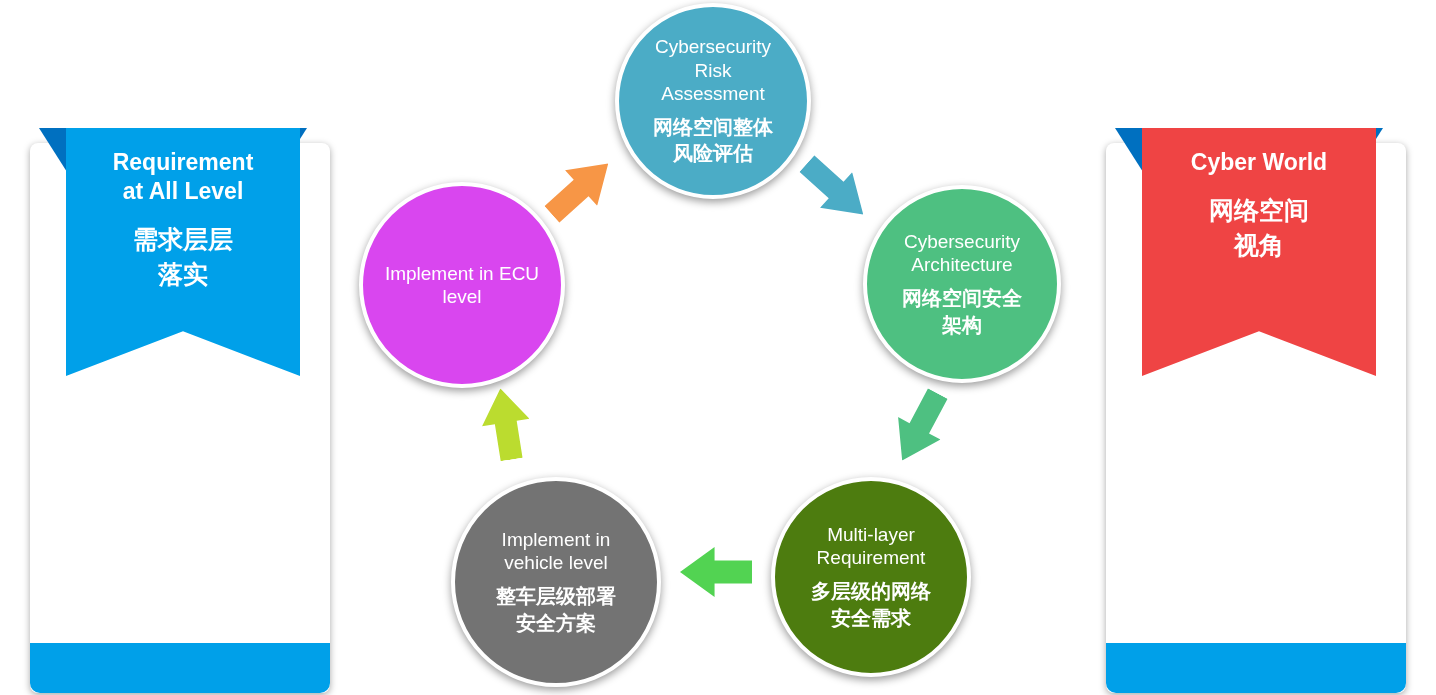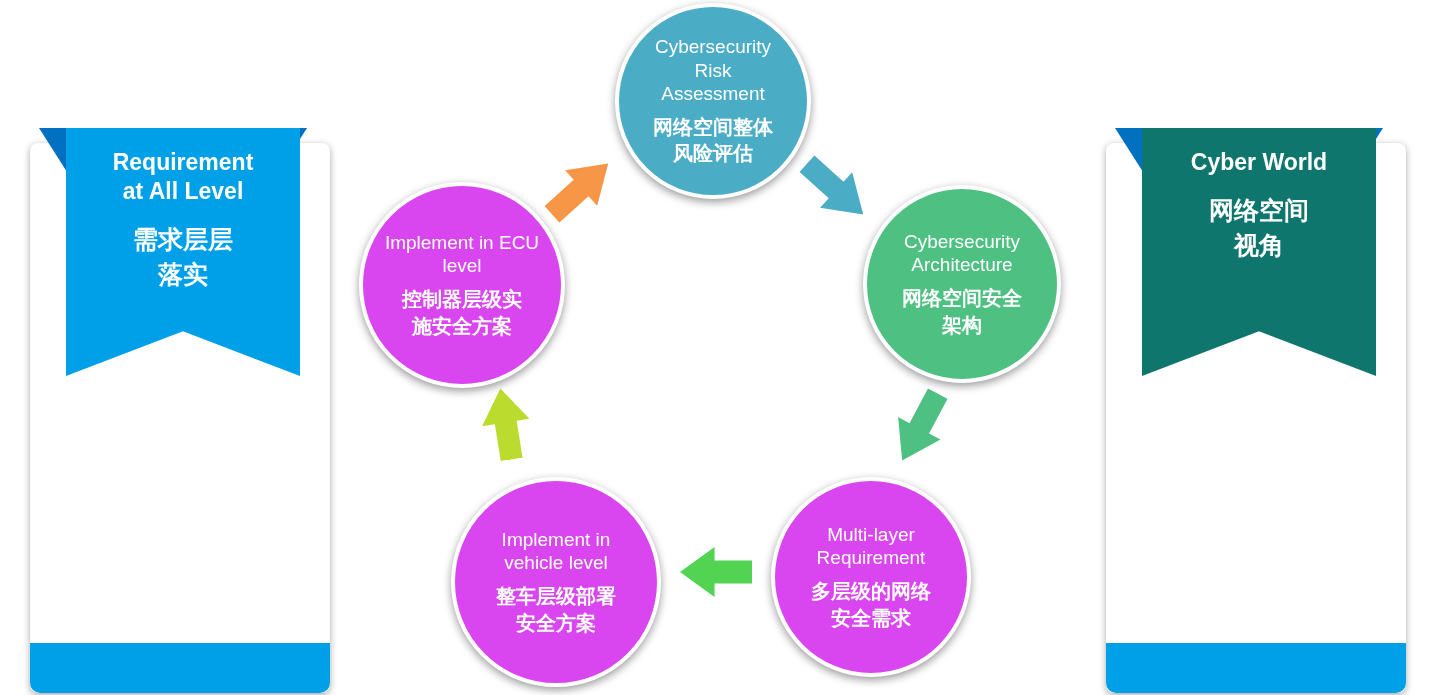--- a/index.html
+++ b/index.html
@@ -74,21 +74,21 @@
       <div>需求层层</div>
       <div>落实</div>
     </div>
   </div>
 
   <div class="card" id="right-card">
     <div class="card-footer" style="background: rgb(0, 160, 233);"></div>
   </div>
   <div class="fold" id="right-fold-l" style="background: rgb(0, 112, 192);"></div>
   <div class="fold" id="right-fold-r" style="background: rgb(0, 112, 192);"></div>
-  <div class="ribbon" id="right-ribbon" style="background: #0f766e;">
+  <div class="ribbon" id="right-ribbon" style="background: #ef4444;">
     <div class="ribbon-en">
       <div>Cyber World</div>
     </div>
     <div class="ribbon-zh">
       <div>网络空间</div>
       <div>视角</div>
     </div>
   </div>
 
   <div class="arrow" id="a1" style="background: rgb(247, 150, 70);"></div>
@@ -100,28 +100,27 @@
   <div class="circle" id="c-risk" style="background: rgb(75, 172, 198);">
     <div class="c-en">Cybersecurity Risk Assessment</div>
     <div class="c-zh">网络空间整体风险评估</div>
   </div>
 
   <div class="circle" id="c-arch" style="background: rgb(78, 192, 129);">
     <div class="c-en">Cybersecurity Architecture</div>
     <div class="c-zh">网络空间安全架构</div>
   </div>
 
-  <div class="circle" id="c-multi" style="background: #d946ef;">
+  <div class="circle" id="c-multi" style="background: #4d7c0f;">
     <div class="c-en">Multi-layer Requirement</div>
     <div class="c-zh">多层级的网络安全需求</div>
   </div>
 
-  <div class="circle" id="c-vehicle" style="background: #d946ef;">
+  <div class="circle" id="c-vehicle" style="background: #737373;">
     <div class="c-en">Implement in vehicle level</div>
     <div class="c-zh">整车层级部署安全方案</div>
   </div>
 
   <div class="circle" id="c-ecu" style="background: #d946ef;">
     <div class="c-en">Implement in ECU level</div>
-    <div class="c-zh">控制器层级实施安全方案</div>
   </div>
 
 </div>
 
 </body></html>

